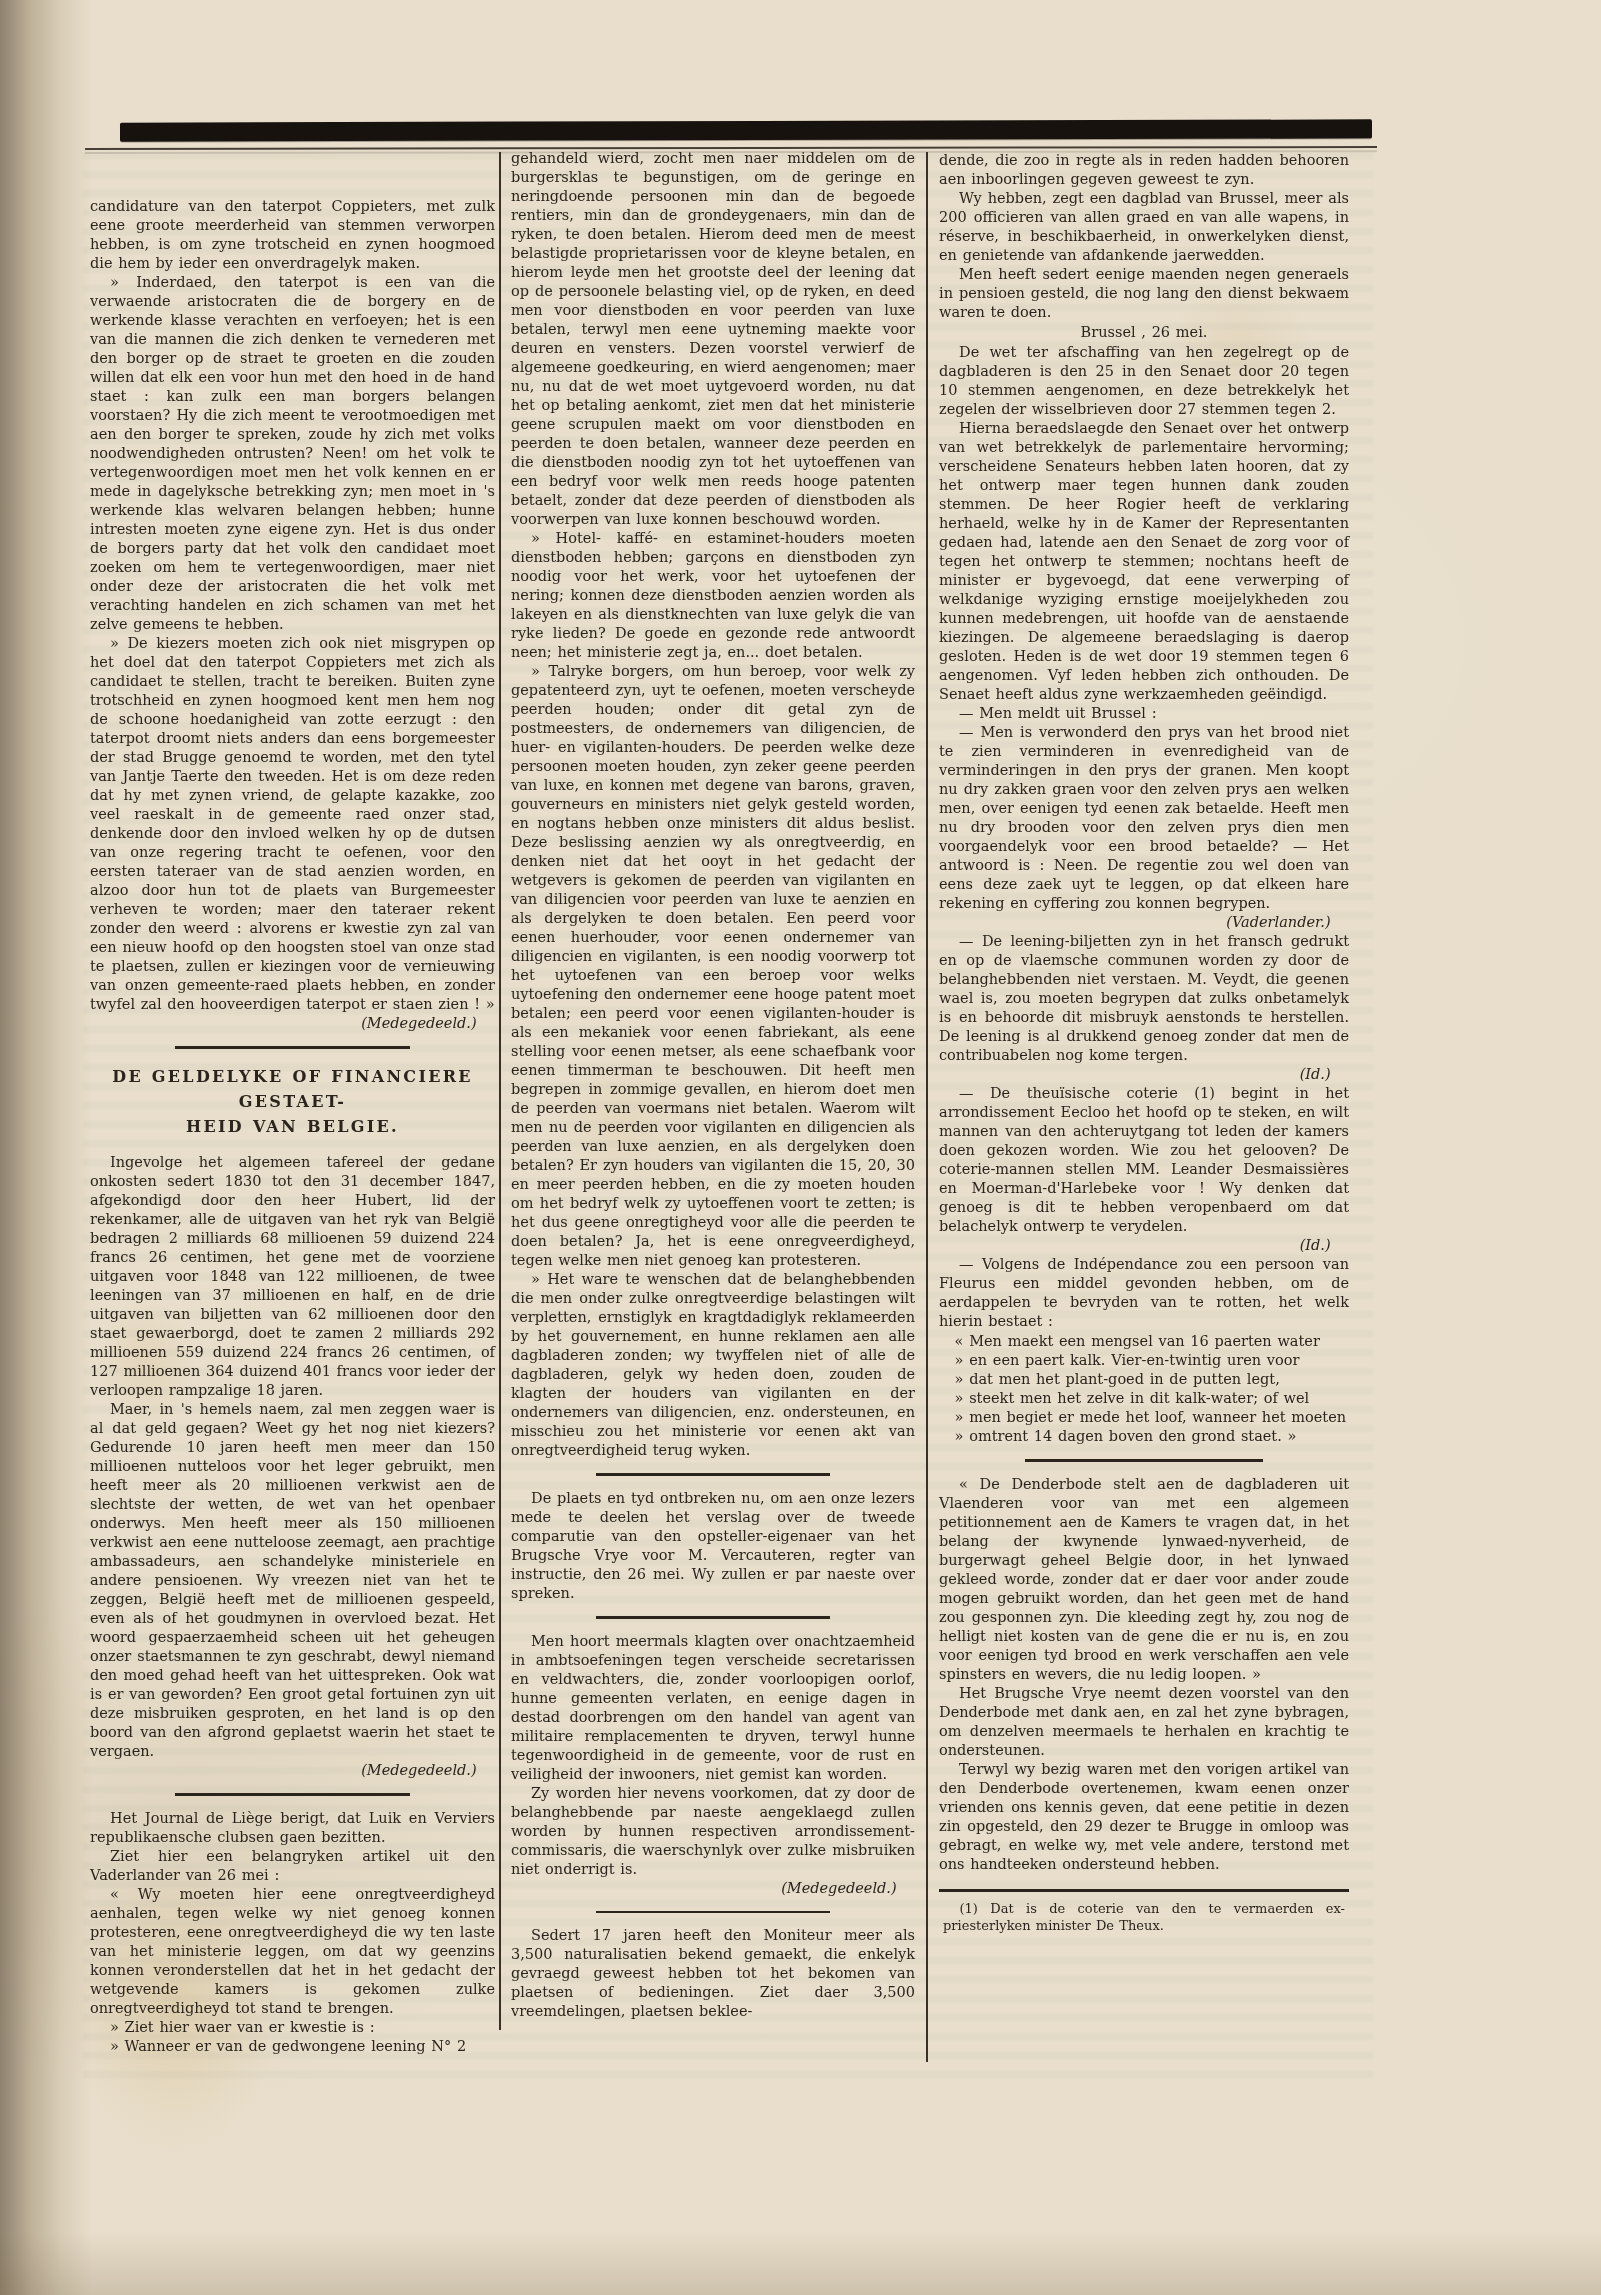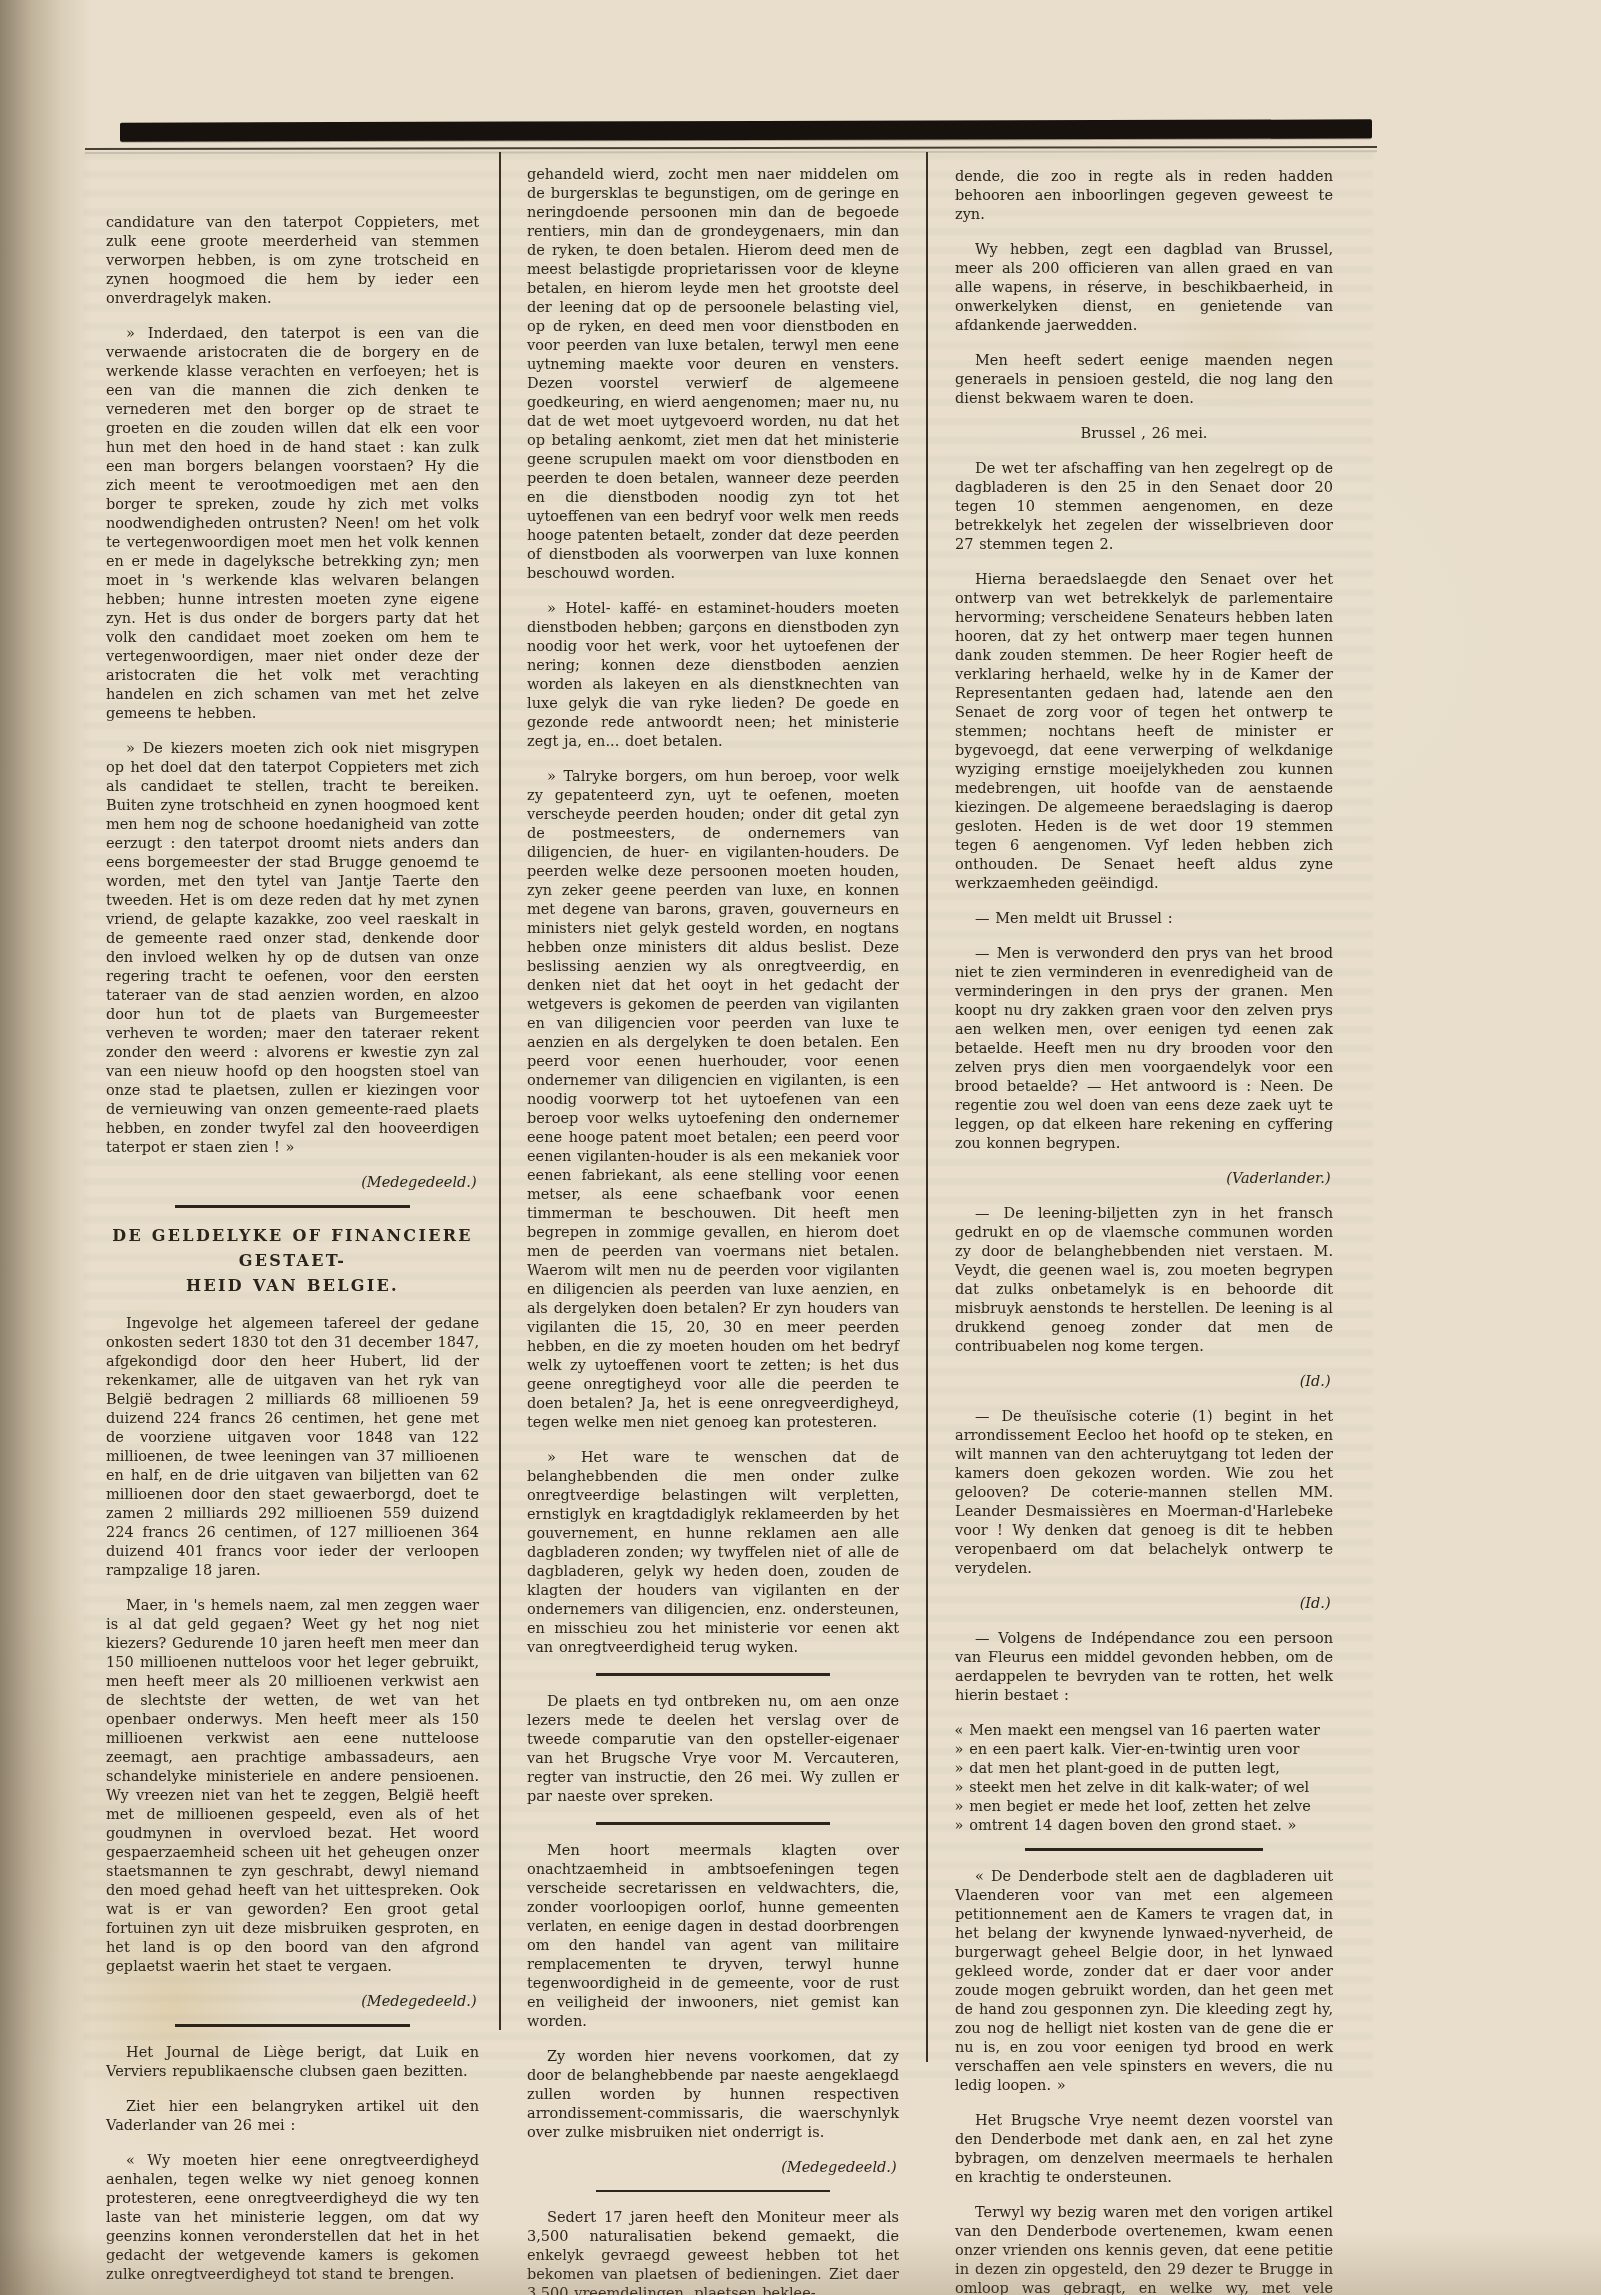--- a/index.html
+++ b/index.html
@@ -23,21 +23,21 @@
     box-shadow:0 0.9px 0 rgba(23,18,13,.35);}
   .top-thin{position:absolute;left:85px;top:147px;width:1292px;height:2.3px;background:#2b241c;opacity:.85;
     transform:rotate(-0.08deg);box-shadow:0 4.1px 0 rgba(43,36,28,.18);}
   .divider{position:absolute;width:2.3px;background:#3a3126;}
   .divider-1{left:499px;top:152px;height:1878px;}
   .divider-2{left:926px;top:152px;height:1910px;}
   .col{position:absolute;text-align:justify;font-size:14.5px;line-height:19px;word-spacing:1.1px;}
   .col1{left:90px;top:197px;width:405px;}
   .col2{left:511px;top:149px;width:404px;}
   .col3{left:939px;top:151px;width:410px;}
-  .p{margin:16px;text-indent:20px;}
+  .p{margin:0;text-indent:20px;}
   .noind{text-indent:0;}
   .sig{margin:0 18.4px 0 0;text-align:right;font-style:italic;text-indent:0;}
   .rule{border:0;height:2.8px;background:#2b241c;width:58%;margin:13px auto;}
   .heading{margin:15.6px 0 13.8px;font-size:16px;line-height:25px;font-weight:bold;letter-spacing:2.3px;
     text-align:center;text-indent:0;}
   .dateline{margin:1px 0;text-align:center;text-indent:0;}
   .quote{margin:0.9px 0 0.9px 15.6px;}
   .qline{text-align:left;}
   .fnrule{height:3.2px;background:#2b241c;width:100%;margin:15.6px 0 7.3px;}
   .footnote{font-size:13px;line-height:17.4px;text-indent:16.5px;margin:4px;}
@@ -119,21 +119,21 @@
     <p class="p">— De leening-biljetten zyn in het fransch gedrukt en op de vlaemsche communen worden zy door de belanghebbenden niet verstaen. M. Veydt, die geenen wael is, zou moeten begrypen dat zulks onbetamelyk is en behoorde dit misbruyk aenstonds te herstellen. De leening is al drukkend genoeg zonder dat men de contribuabelen nog kome tergen.</p>
     <p class="sig">(Id.)</p>
     <p class="p">— De theuïsische coterie (1) begint in het arrondissement Eecloo het hoofd op te steken, en wilt mannen van den achteruytgang tot leden der kamers doen gekozen worden. Wie zou het gelooven? De coterie-mannen stellen MM. Leander Desmaissières en Moerman-d'Harlebeke voor ! Wy denken dat genoeg is dit te hebben veropenbaerd om dat belachelyk ontwerp te verydelen.</p>
     <p class="sig">(Id.)</p>
     <p class="p">— Volgens de Indépendance zou een persoon van Fleurus een middel gevonden hebben, om de aerdappelen te bevryden van te rotten, het welk hierin bestaet :</p>
     <div class="quote">
       <div class="qline">« Men maekt een mengsel van 16 paerten water</div>
       <div class="qline">» en een paert kalk. Vier-en-twintig uren voor</div>
       <div class="qline">» dat men het plant-goed in de putten legt,</div>
       <div class="qline">» steekt men het zelve in dit kalk-water; of wel</div>
-      <div class="qline">» men begiet er mede het loof, zetten het zelve</div>
+      <div class="qline">» men begiet er mede het loof, wanneer het moeten</div>
       <div class="qline">» omtrent 14 dagen boven den grond staet. »</div>
     </div>
     <div class="rule"></div>
     <p class="p">« De Denderbode stelt aen de dagbladeren uit Vlaenderen voor van met een algemeen petitionnement aen de Kamers te vragen dat, in het belang der kwynende lynwaed-nyverheid, de burgerwagt geheel Belgie door, in het lynwaed gekleed worde, zonder dat er daer voor ander zoude mogen gebruikt worden, dan het geen met de hand zou gesponnen zyn. Die kleeding zegt hy, zou nog de helligt niet kosten van de gene die er nu is, en zou voor eenigen tyd brood en werk verschaffen aen vele spinsters en wevers, die nu ledig loopen. »</p>
     <p class="p">Het Brugsche Vrye neemt dezen voorstel van den Denderbode met dank aen, en zal het zyne bybragen, om denzelven meermaels te herhalen en krachtig te ondersteunen.</p>
     <p class="p">Terwyl wy bezig waren met den vorigen artikel van den Denderbode overtenemen, kwam eenen onzer vrienden ons kennis geven, dat eene petitie in dezen zin opgesteld, den 29 dezer te Brugge in omloop was gebragt, en welke wy, met vele andere, terstond met ons handteeken ondersteund hebben.</p>
     <div class="fnrule"></div>
     <p class="footnote">(1) Dat is de coterie van den te vermaerden ex-priesterlyken minister De Theux.</p>
   </div>
 

